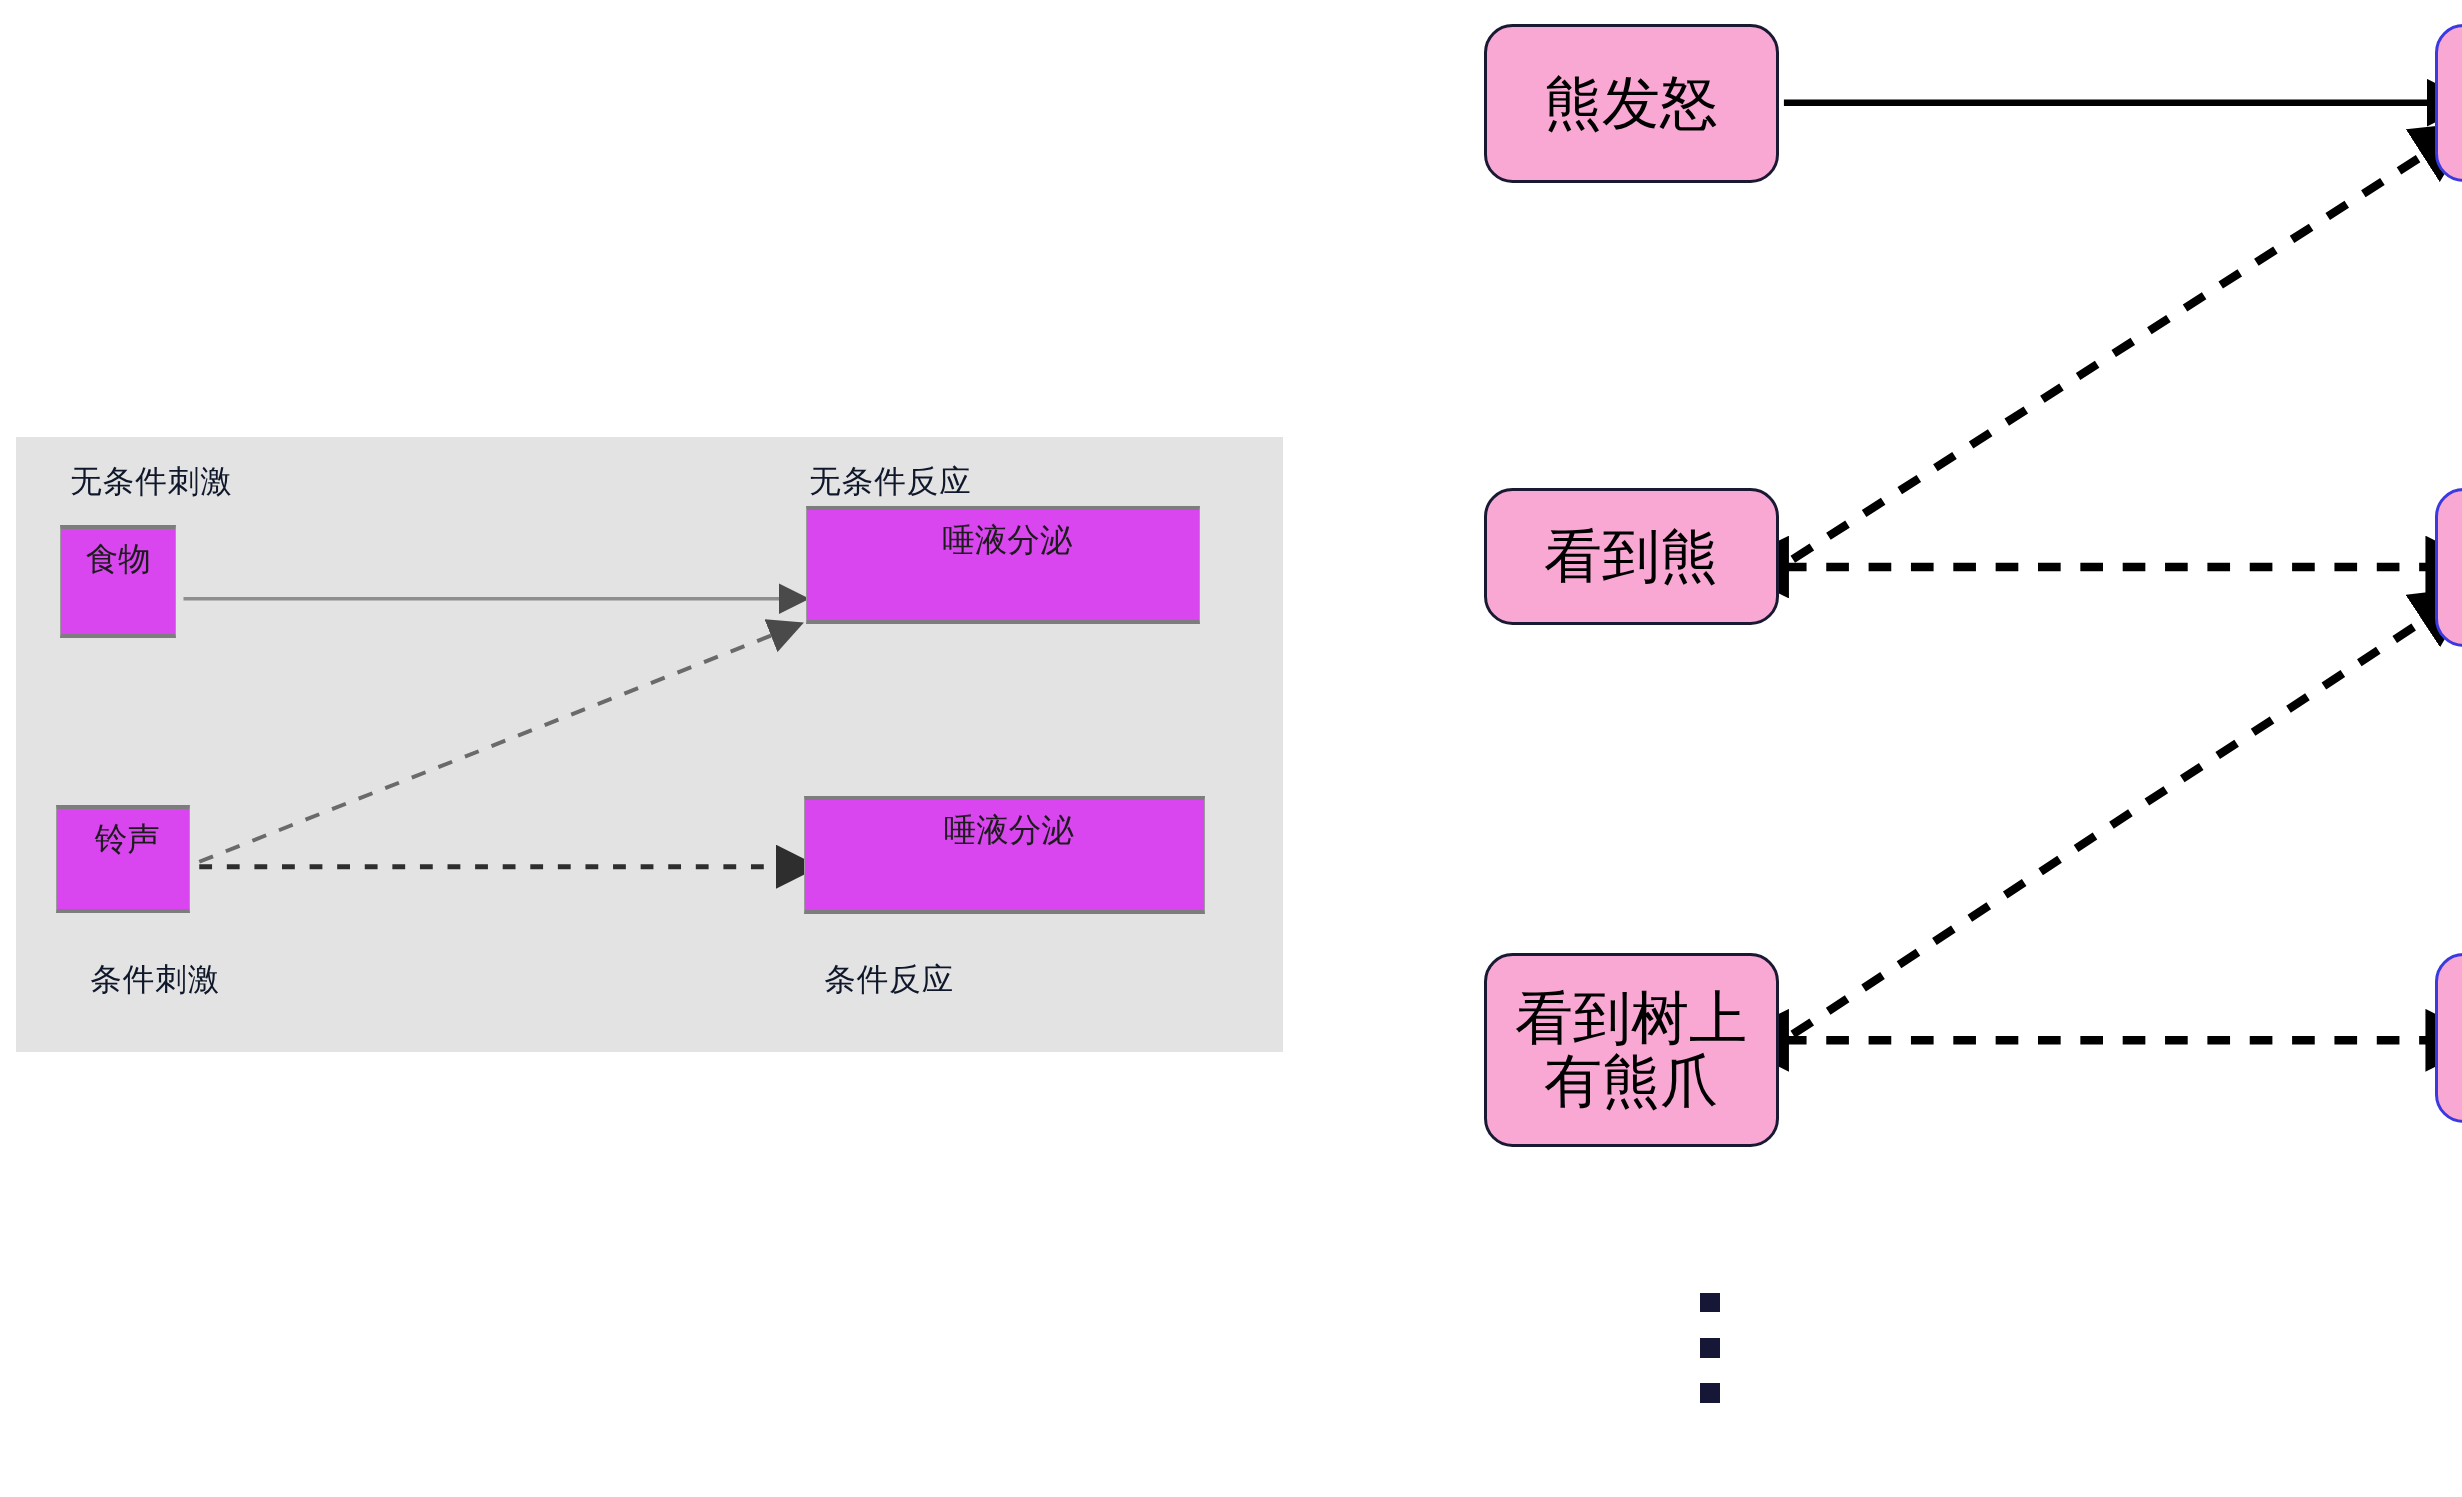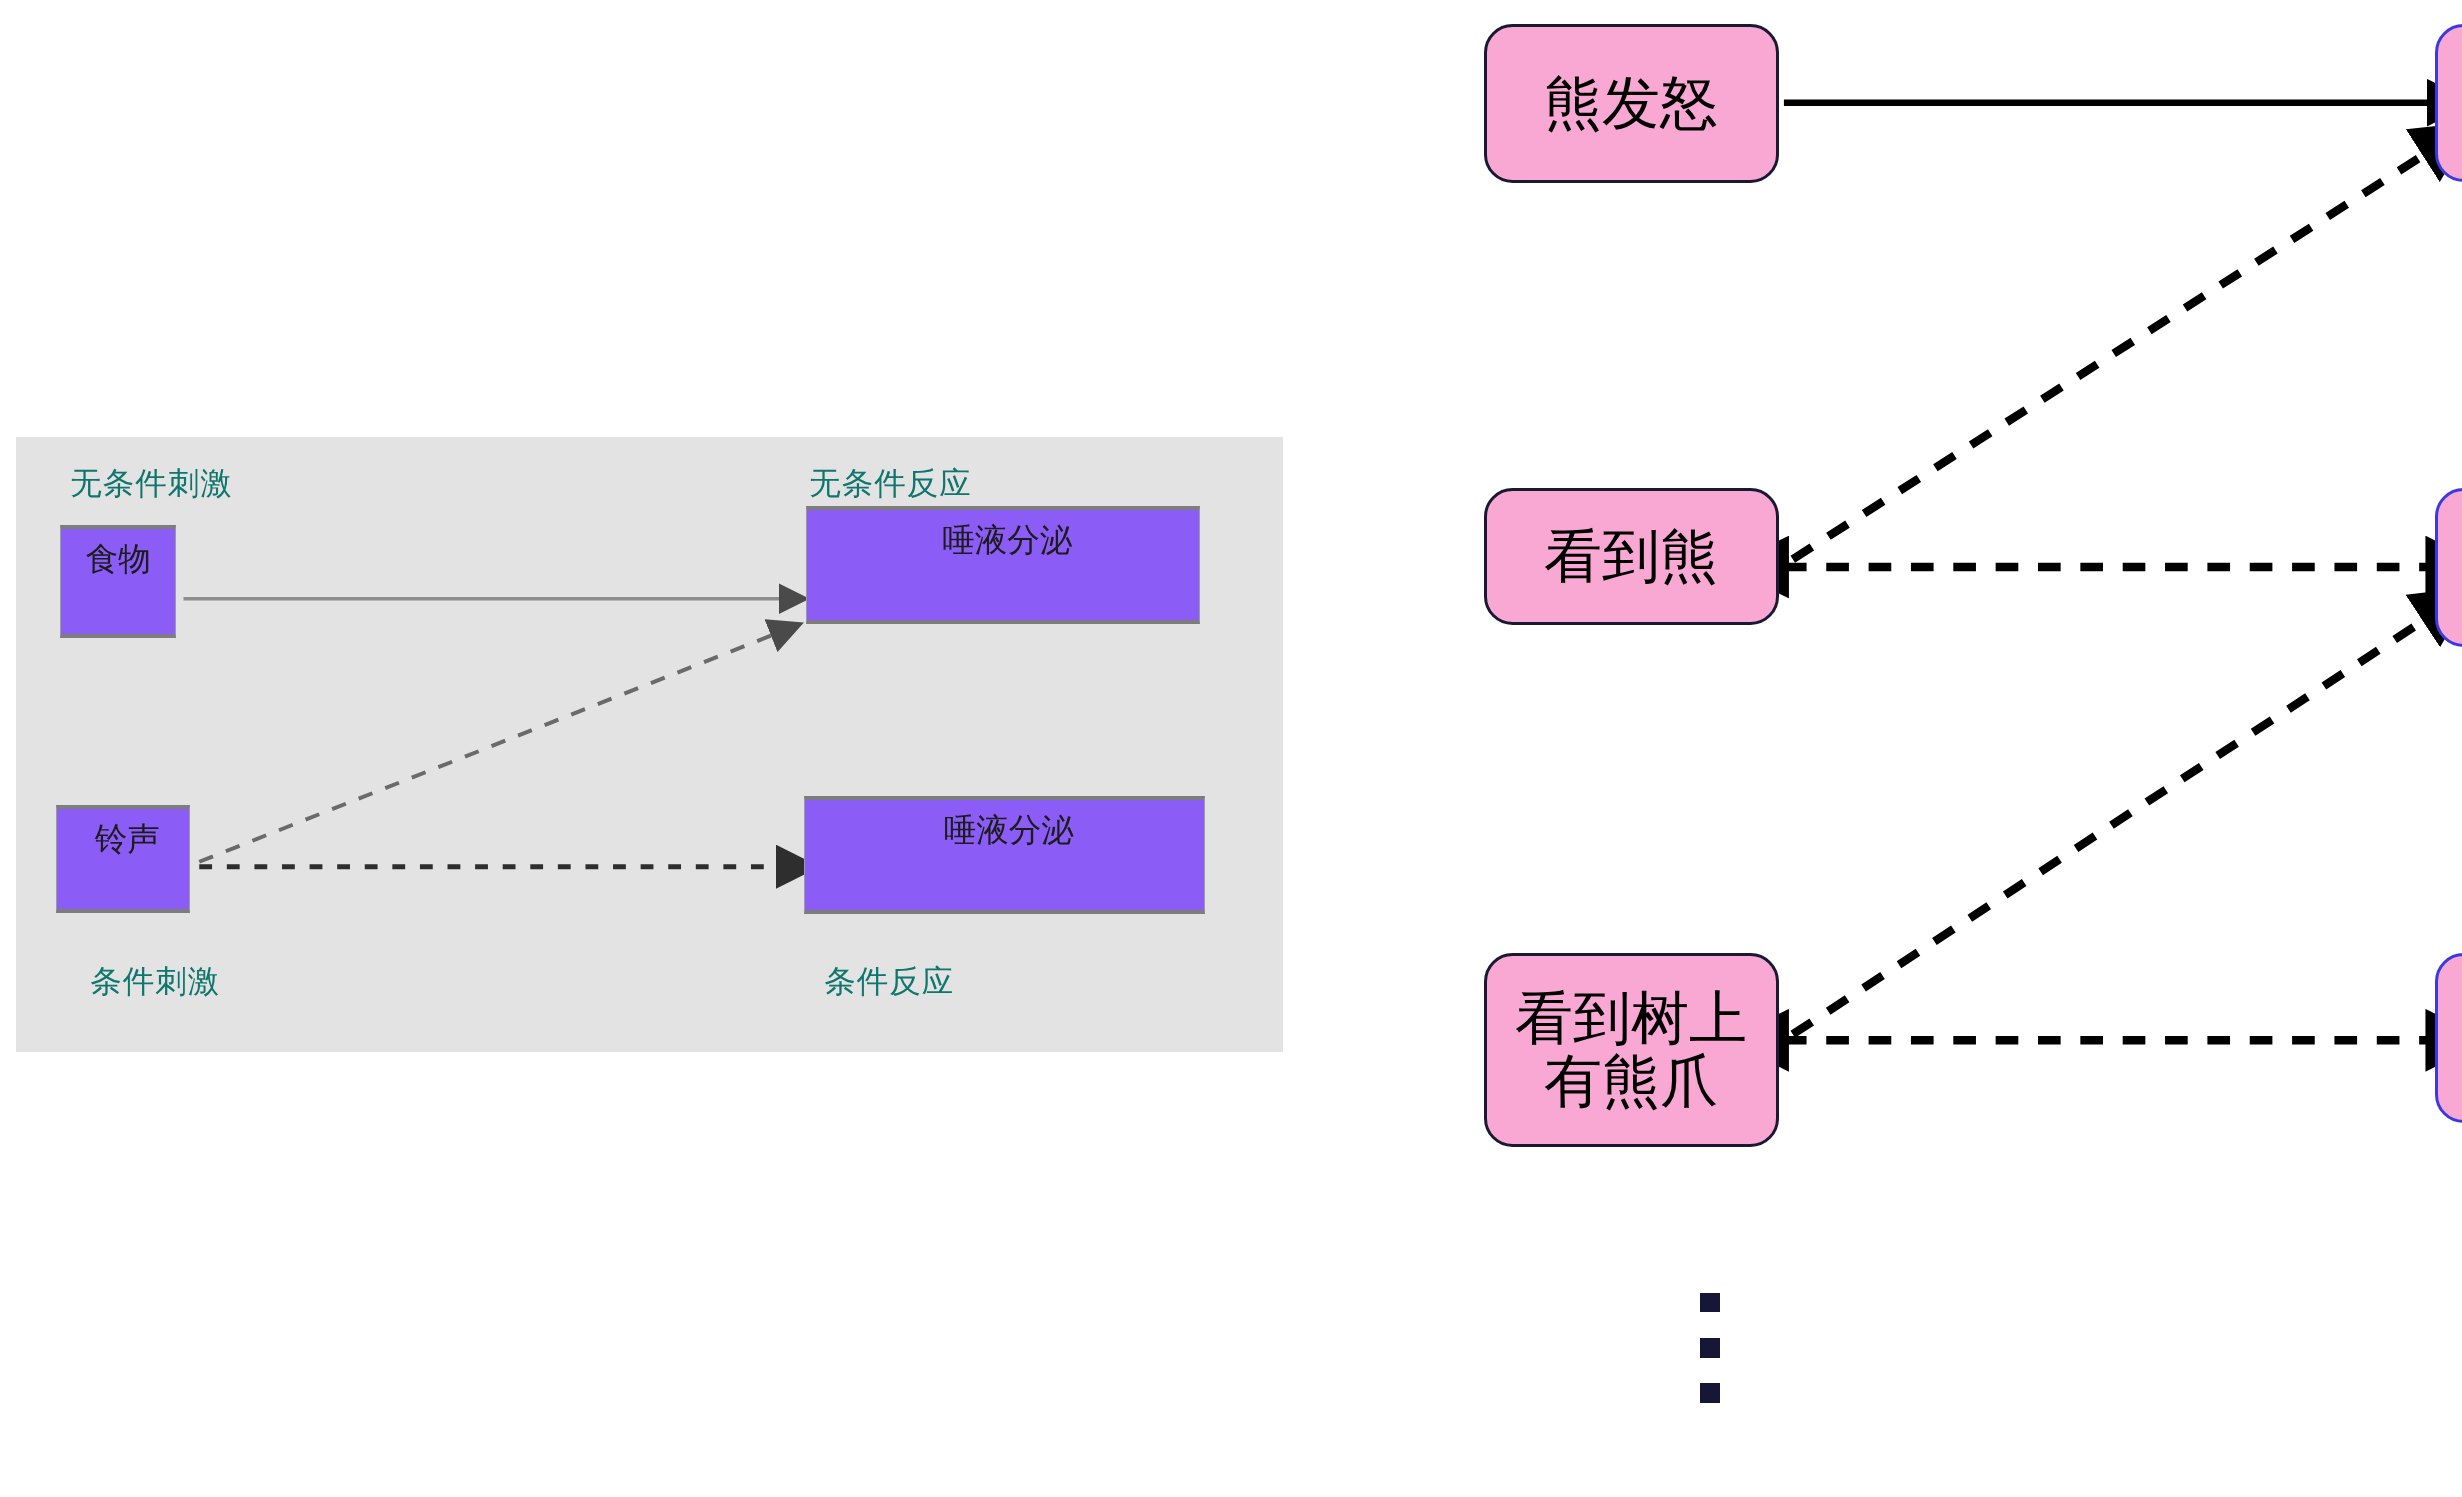--- a/index.html
+++ b/index.html
@@ -7,31 +7,31 @@
     width:3306px;height:1498px;position:relative;overflow:hidden;
     font-family:"DejaVu Sans","Liberation Sans",sans-serif;
   }
 
   
   #pavlov-panel{
     position:absolute;left:16.3px;top:437px;width:1267px;height:615px;
     background:#e3e3e3;
   }
   .pv-label{
-    position:absolute;color:#0f766e;font-size:31.5px;line-height:1;
-    font-family:Liberation Serif, serif;
+    position:absolute;color:#0f172a;font-size:31.5px;line-height:1;
+    font-family:Liberation Mono, monospace;
     white-space:nowrap;letter-spacing:1px;
   }
   #pv-label-ucs{left:54px;top:30.5px;}
   #pv-label-ucr{left:793px;top:30.5px;}
   #pv-label-cs{left:74px;top:529px;}
   #pv-label-cr{left:808px;top:529px;}
 
   .pv-box{
-    position:absolute;background:#8b5cf6;
+    position:absolute;background:#d946ef;
     border:1.5px solid #9b9b9b;
     border-top:4.4px solid #7d7d7d;border-bottom:4.4px solid #7d7d7d;
     box-sizing:border-box;
   }
   .pv-box span{
     position:absolute;left:8px;right:0;top:13.8px;text-align:center;
     color:#1c1c1c;font-size:32.5px;line-height:1;white-space:nowrap;
   }
   #pv-box-food{left:44px;top:88px;width:113px;height:112px;}
   #pv-box-food span{left:8.9px;right:8.9px;}

